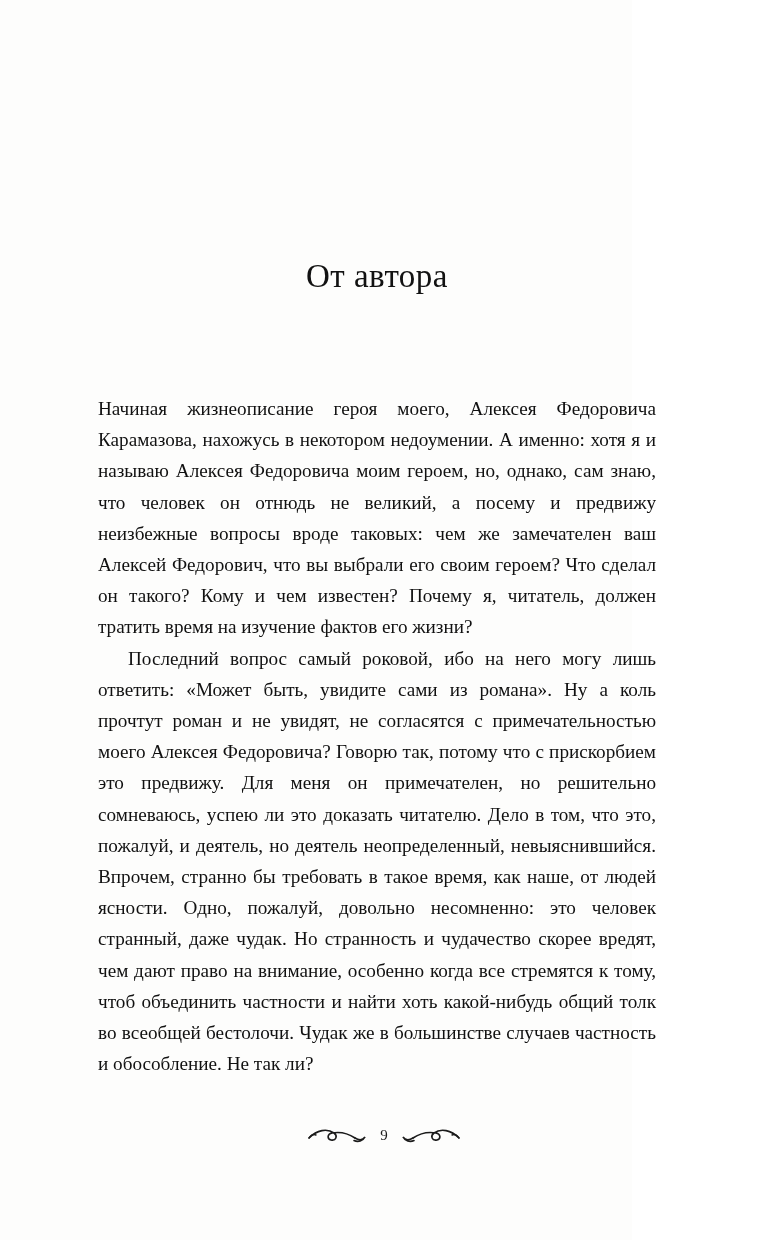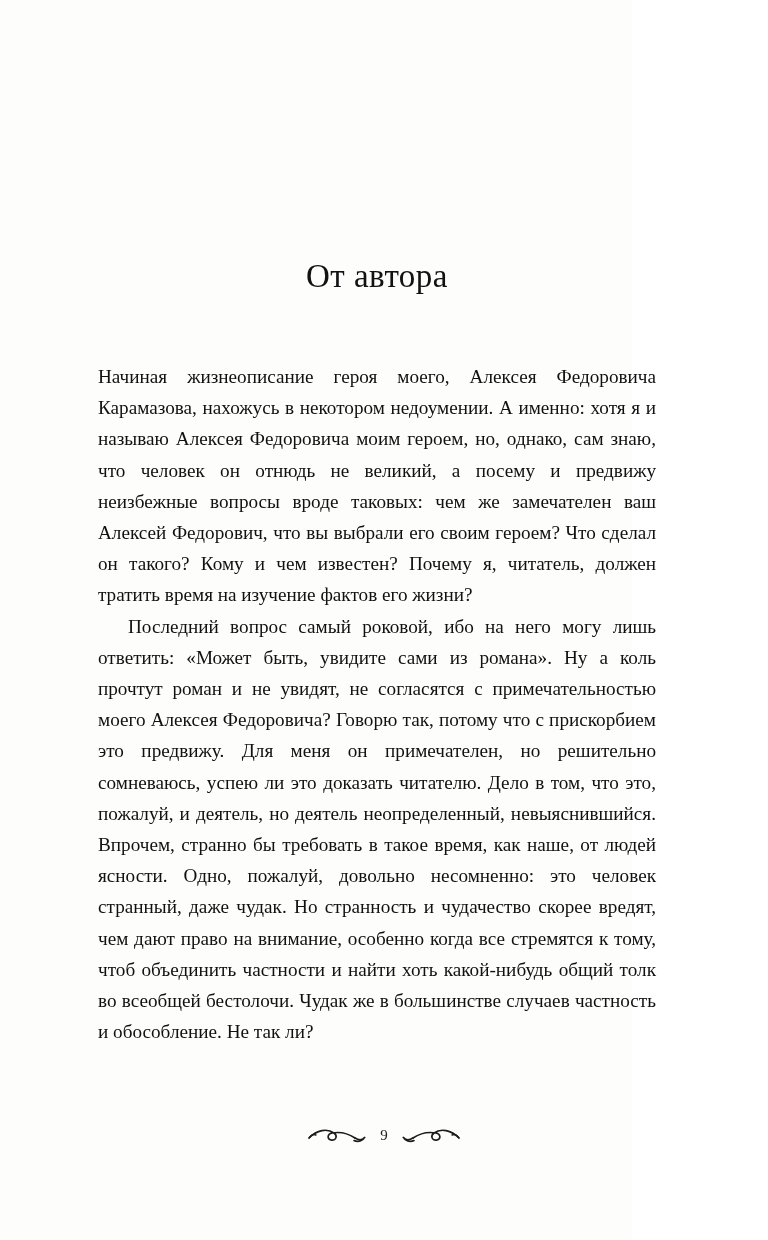--- a/index.html
+++ b/index.html
@@ -31,21 +31,21 @@
     text-align: center;
     font-size: 33px;
     font-weight: normal;
     letter-spacing: 0.5px;
     margin: 0;
     padding-top: 258px;
     color: #121212;
     font-family: "Liberation Serif", serif;
   }
   .body-text {
-    margin-top: 66px;
+    margin-top: 98px;
     font-size: 19.2px;
     line-height: 31.2px;
     text-align: justify;
     text-justify: inter-word;
     color: #111111;
     hyphens: manual;
   }
   .body-text p {
     margin: 0;
   }

